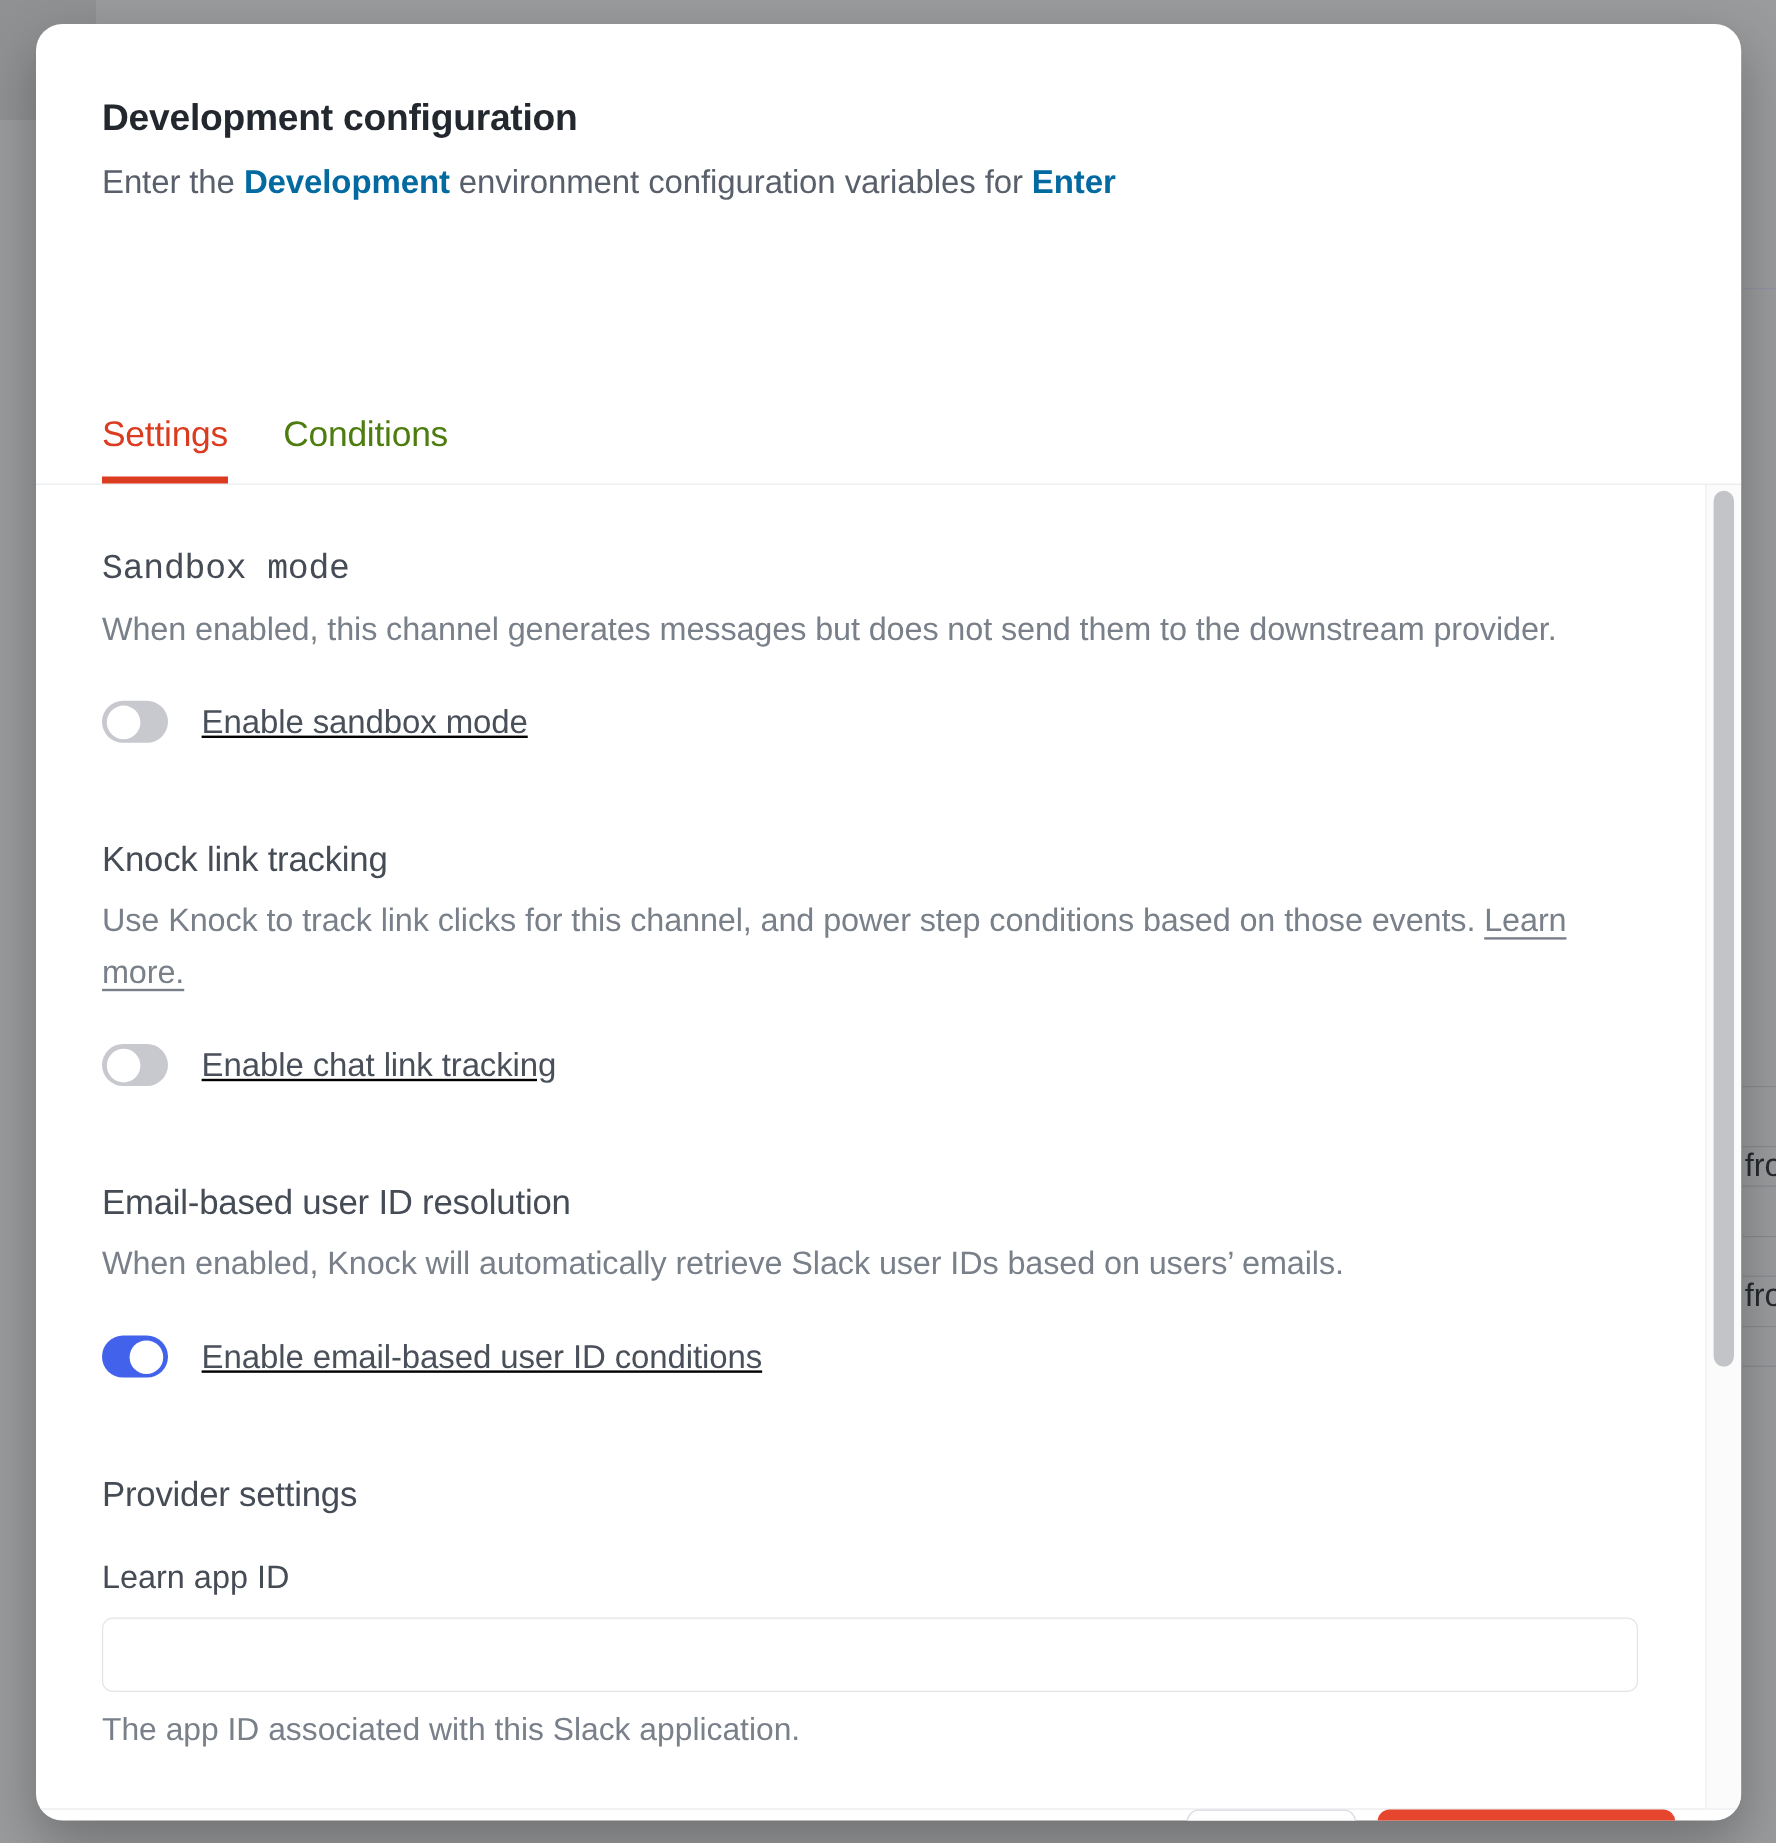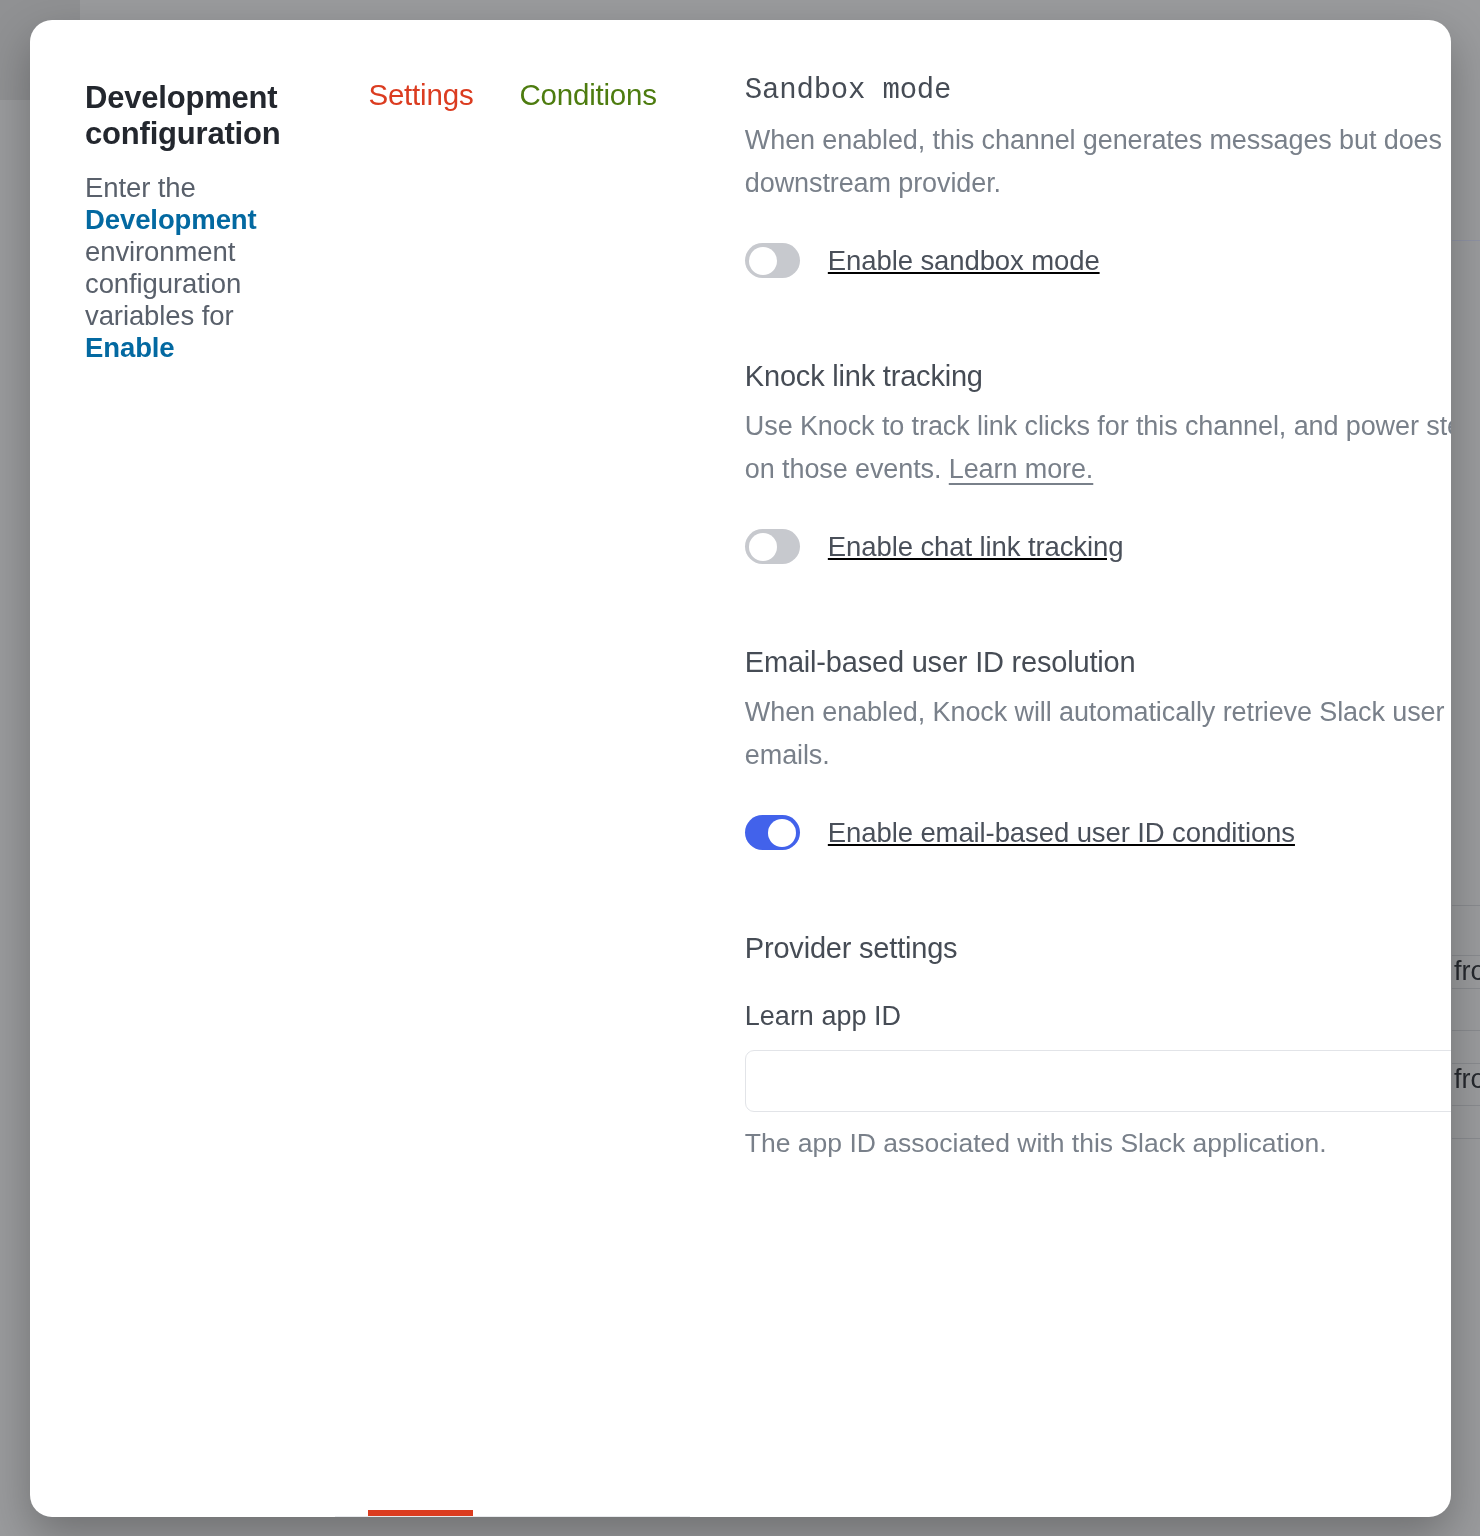--- a/index.html
+++ b/index.html
@@ -29,36 +29,36 @@
     font-size:27px; font-weight:500; color:#26292e; line-height:32px;
     white-space:nowrap;
   }
 
   
   .modal {
     position:absolute; left:30px; top:20px;
     width:1421px; height:1497px;
     background:#ffffff; border-radius:22px;
     box-shadow:0 18px 45px rgba(0,0,0,0.28);
-    display:flex; flex-direction:row;
+    display:flex; flex-direction:column;
     overflow:hidden;
   }
 
   
   .modal-header { padding:60px 55px 0 55px; flex:0 0 268px; }
   .modal-title {
     font-size:31px; font-weight:700; color:#23272e; letter-spacing:-0.2px;
   }
   .modal-subtitle {
     margin-top:20px; font-size:27.5px; color:#59606b; letter-spacing:-0.1px;
   }
   .modal-subtitle b { font-weight:700; color:#0369a1; }
 
   .tabbar {
-    display:flex; gap:46px; padding:0 33px;
+    display:flex; gap:46px; padding:0 55px;
     margin-top:48px;
     border-bottom:1px solid #e8eaed;
   }
   .tab {
     font-size:29.5px; padding:10px 0 23px 0; color:#4d7c0f; cursor:pointer;
     letter-spacing:-0.2px;
   }
   .tab.active {
     color:#db3c20; box-shadow:inset 0 -6px 0 #db3c20;
   }
@@ -156,21 +156,21 @@
   <div class="hairline" style="top:1105px"></div>
   <div class="hairline" style="top:1138px"></div>
   <div class="bg-row-label" style="top:955px">fro</div>
   <div class="bg-row-label" style="top:1063px">fro</div>
 </div>
 
 <div class="modal">
 
   <div class="modal-header">
     <div class="modal-title">Development configuration</div>
-    <div class="modal-subtitle"><span>Enter the </span><b>Development</b><span> environment configuration variables for </span><b>Enable</b></div>
+    <div class="modal-subtitle"><span>Enter the </span><b>Development</b><span> environment configuration variables for </span><b>Enter</b></div>
   </div>
 
   <div class="tabbar">
     <div class="tab active">Settings</div>
     <div class="tab">Conditions</div>
   </div>
 
   <div class="modal-body">
     <div class="body-content">
 

